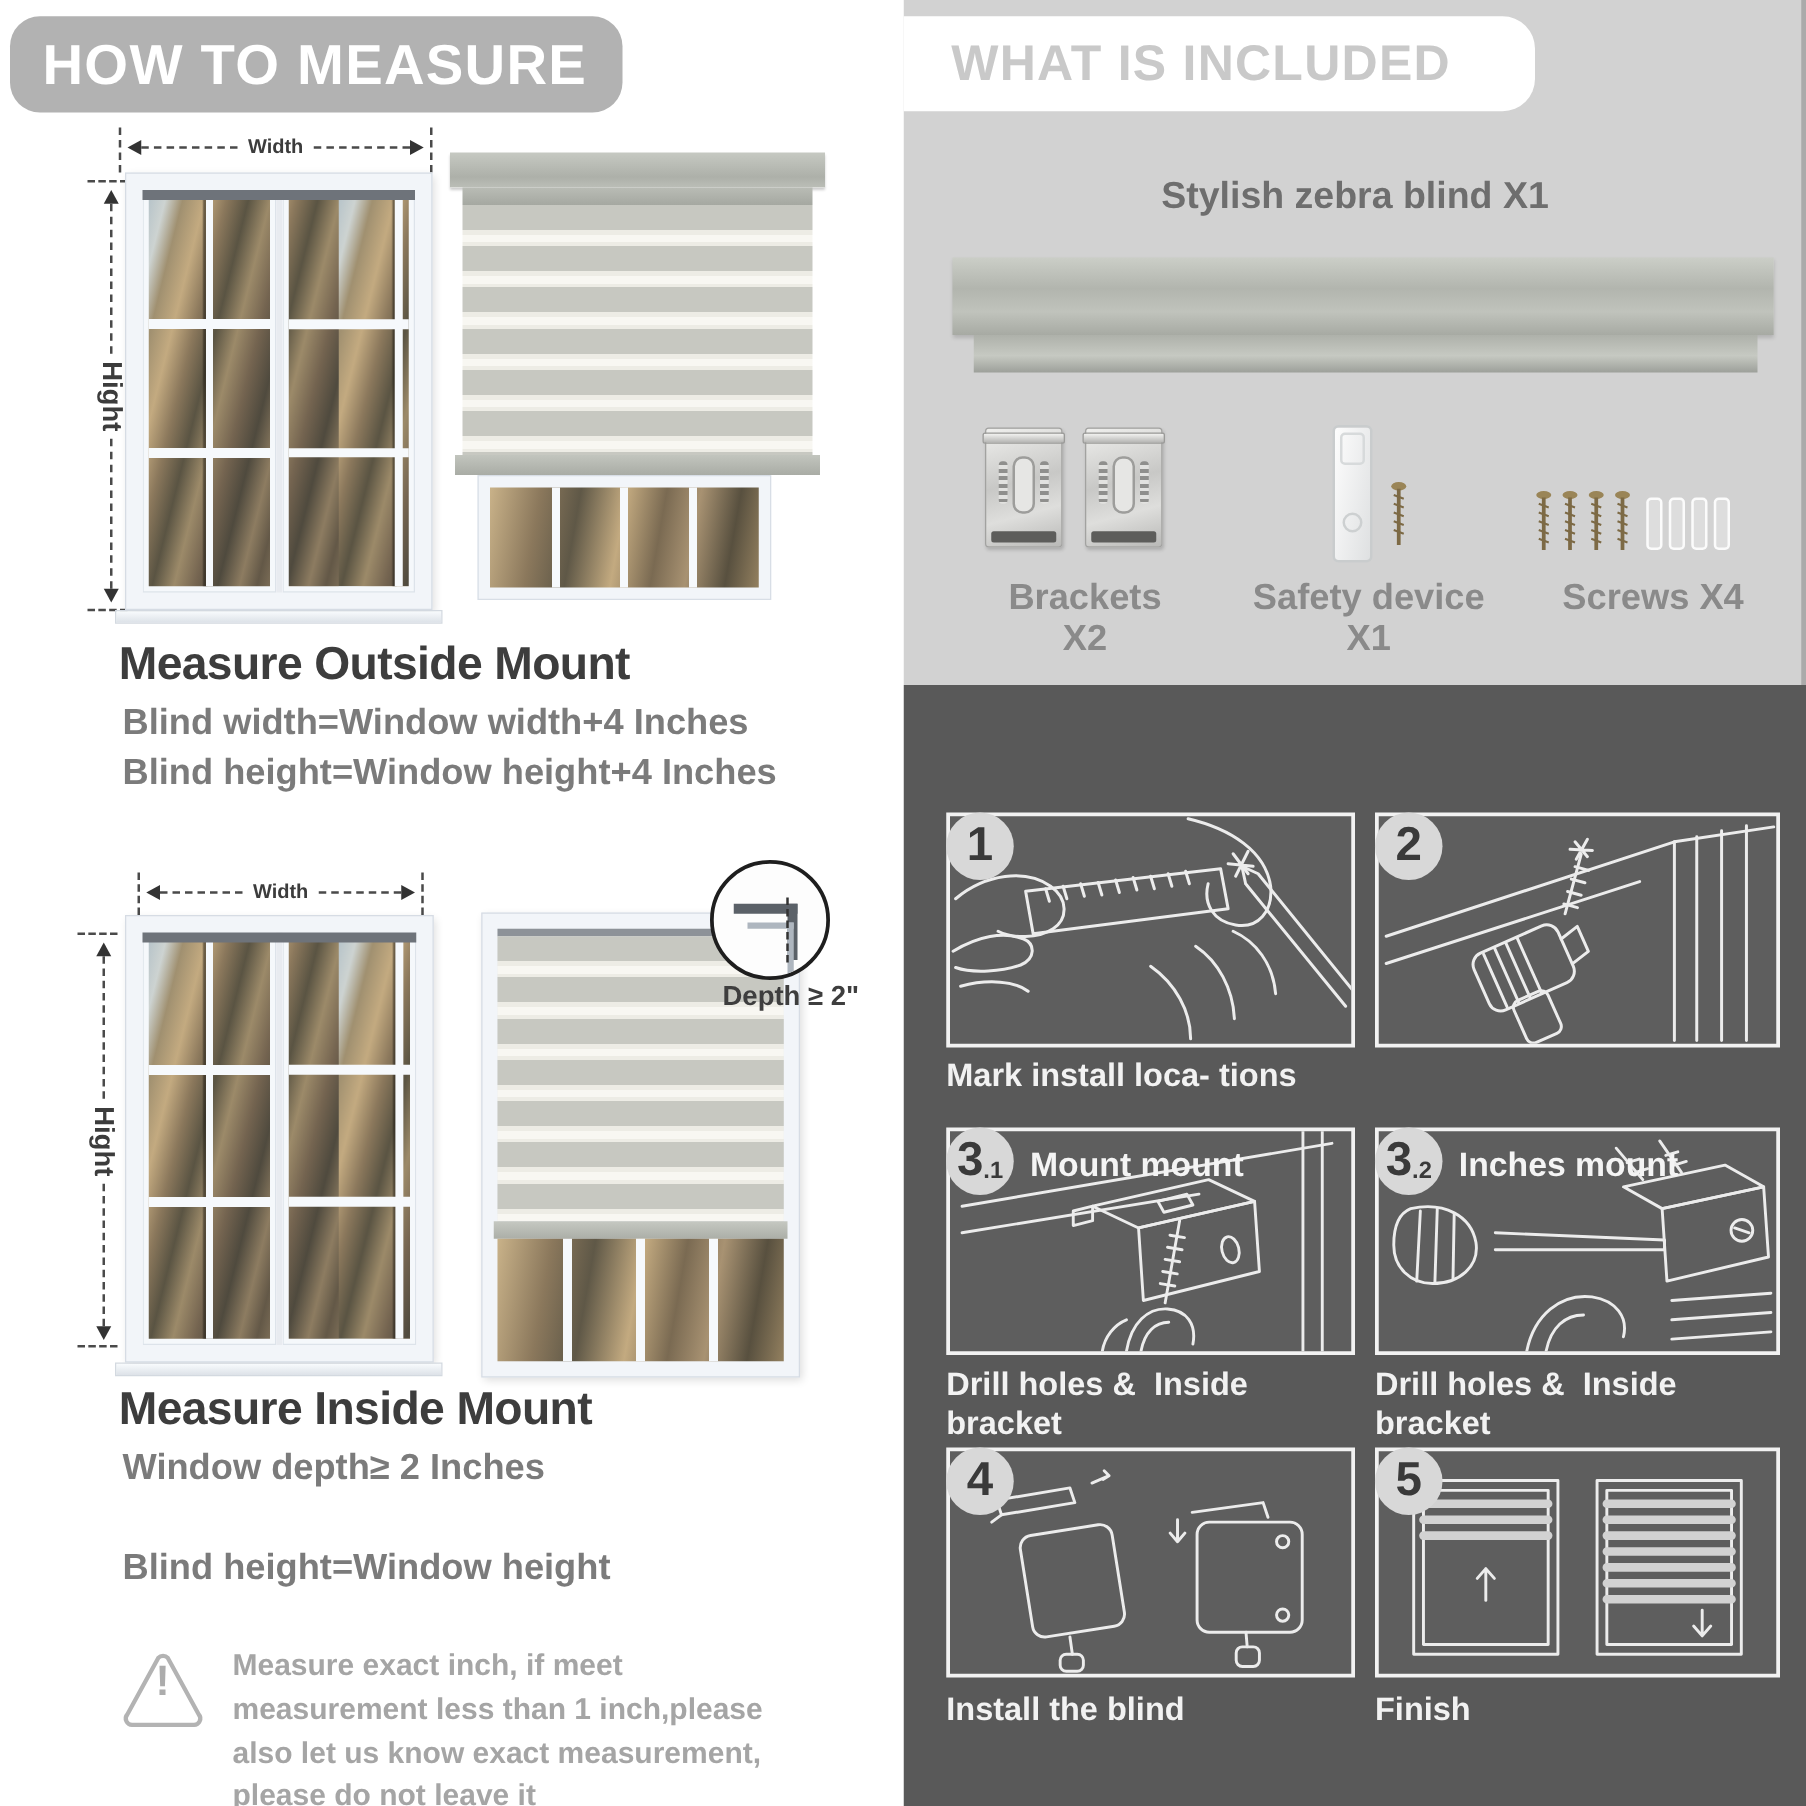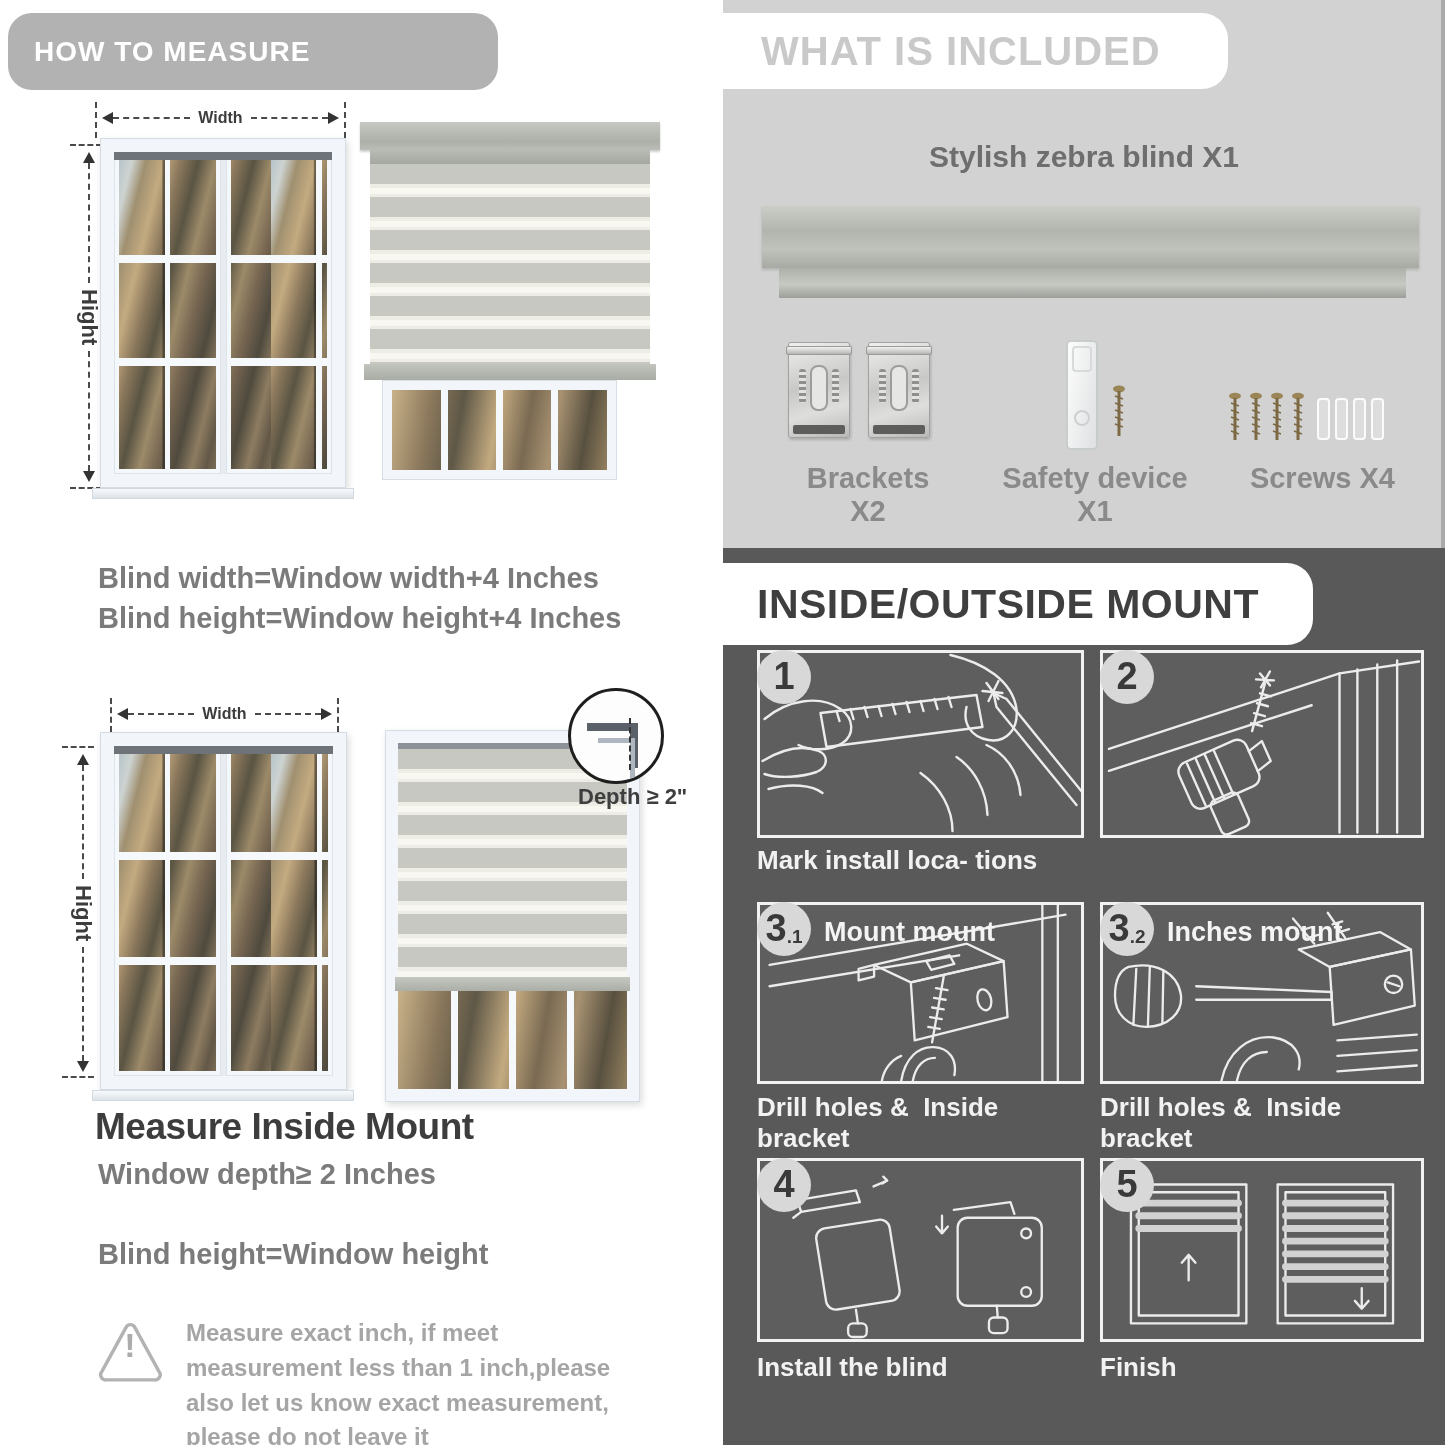--- a/index.html
+++ b/index.html
@@ -4,21 +4,21 @@
 <style>
   html,body{margin:0;padding:0;background:#fff;}
   .page{position:relative;width:1445px;height:1445px;overflow:hidden;background:#fff;
         font-family:"Liberation Sans",sans-serif;}
   [data-name]{box-sizing:border-box;}
 
   
   .left-col{position:absolute;left:0;top:0;width:723px;height:1445px;background:#fff;}
   .htm-banner{position:absolute;left:8px;top:13px;width:490px;height:77px;background:#b2b2b2;
               border-radius:24px;display:flex;align-items:center;padding-left:26px;}
-  .htm-banner span{color:#fff;font-size:28px;font-weight:bold;letter-spacing:1px;}
+  .htm-banner span{color:#fff;font-size:45px;font-weight:bold;letter-spacing:1px;}
 
   
   .harrow{position:absolute;display:flex;align-items:center;color:#3a3a3a;}
   .harrow .dash{flex:1;height:0;border-top:2px dashed #4a4a4a;}
   .tri-l{width:0;height:0;border:6px solid transparent;border-right:11px solid #333;}
   .tri-r{width:0;height:0;border:6px solid transparent;border-left:11px solid #333;}
   .harrow .lbl{font-size:16px;font-weight:bold;padding:0 8px;line-height:1;color:#3c3c3c;}
   .varrow{position:absolute;display:flex;flex-direction:column;align-items:center;}
   .varrow .dash{flex:1;width:0;border-left:2px dashed #4a4a4a;}
   .tri-u{width:0;height:0;border:6px solid transparent;border-bottom:11px solid #333;}
@@ -192,20 +192,21 @@
       <div class="rail-under"></div>
       <div class="fabric zebra-stripes" data-name="blind-fabric"></div>
       <div class="rail-bot" data-name="blind-bottom-rail"></div>
       <div class="win-under" data-name="window-under-blind">
         <div class="glass-wide" style="background-image:
           linear-gradient(90deg,transparent 0 23%,#f6f9fc 23% 26%,transparent 26% 48.5%,#f6f9fc 48.5% 51.5%,transparent 51.5% 74%,#f6f9fc 74% 77%,transparent 77% 100%),
           linear-gradient(100deg,#c9b289 0%,#8b785c 18%,#5f5847 32%,#c3aa80 48%,#7a6a52 62%,#a89272 74%,#58503f 88%,#93805f 100%);"></div>
       </div>
     </div>
 
+    <div class="m-title" style="left:95px;top:510px;" data-name="outside-mount-title">Measure Outside Mount</div>
     <div class="m-rule" style="left:98px;top:562px;" data-name="outside-rule-width">Blind width=Window width+4 Inches</div>
     <div class="m-rule" style="left:98px;top:602px;" data-name="outside-rule-height">Blind height=Window height+4 Inches</div>
 
     <div class="vtick" style="left:110px;top:698px;height:34px;" data-name="width-tick"></div>
     <div class="vtick" style="left:337px;top:698px;height:34px;" data-name="width-tick"></div>
     <div class="harrow" style="left:111px;top:706px;width:227px;" data-name="width-arrow-inside">
       <div class="tri-l" data-name="arrow-left-icon"></div>
       <div class="dash"></div>
       <span class="lbl" data-name="width-label">Width</span>
       <div class="dash"></div>
@@ -330,23 +331,20 @@
         <div class="anchor" data-name="wall-anchor-image"></div>
         <div class="anchor" data-name="wall-anchor-image"></div>
       </div>
 
       <div class="inc-label" style="left:65px;width:160px;text-align:center;" data-name="brackets-label">Brackets X2</div>
       <div class="inc-label" style="left:262px;width:220px;text-align:center;" data-name="safety-device-label">Safety device X1</div>
       <div class="inc-label" style="left:512px;width:160px;text-align:right;" data-name="screws-label">Screws X4</div>
     </div>
 
     <div class="mount" data-name="mount-steps-section">
-      <div class="iom-banner" data-name="mount-banner">
-        <span data-name="mount-title">INSIDE/OUTSIDE MOUNT</span>
-      </div>
 
       <div class="panel p-colL p-row1" data-name="step-panel-1">
         <div class="badge" data-name="step-number-badge">
             <span class="n">1</span>
             <span class="sub"></span>
           </div>
         <svg class="art" viewBox="0 0 320 182" data-name="step1-illustration">
           <path d="M4,66 C28,46 60,42 80,56 C94,66 94,82 82,90 C70,98 50,98 38,92"></path>
           <path d="M2,108 C22,96 42,92 58,98 C68,102 68,114 56,119 C42,124 18,126 4,121"></path>
           <path d="M8,136 C30,130 52,132 62,140"></path>

